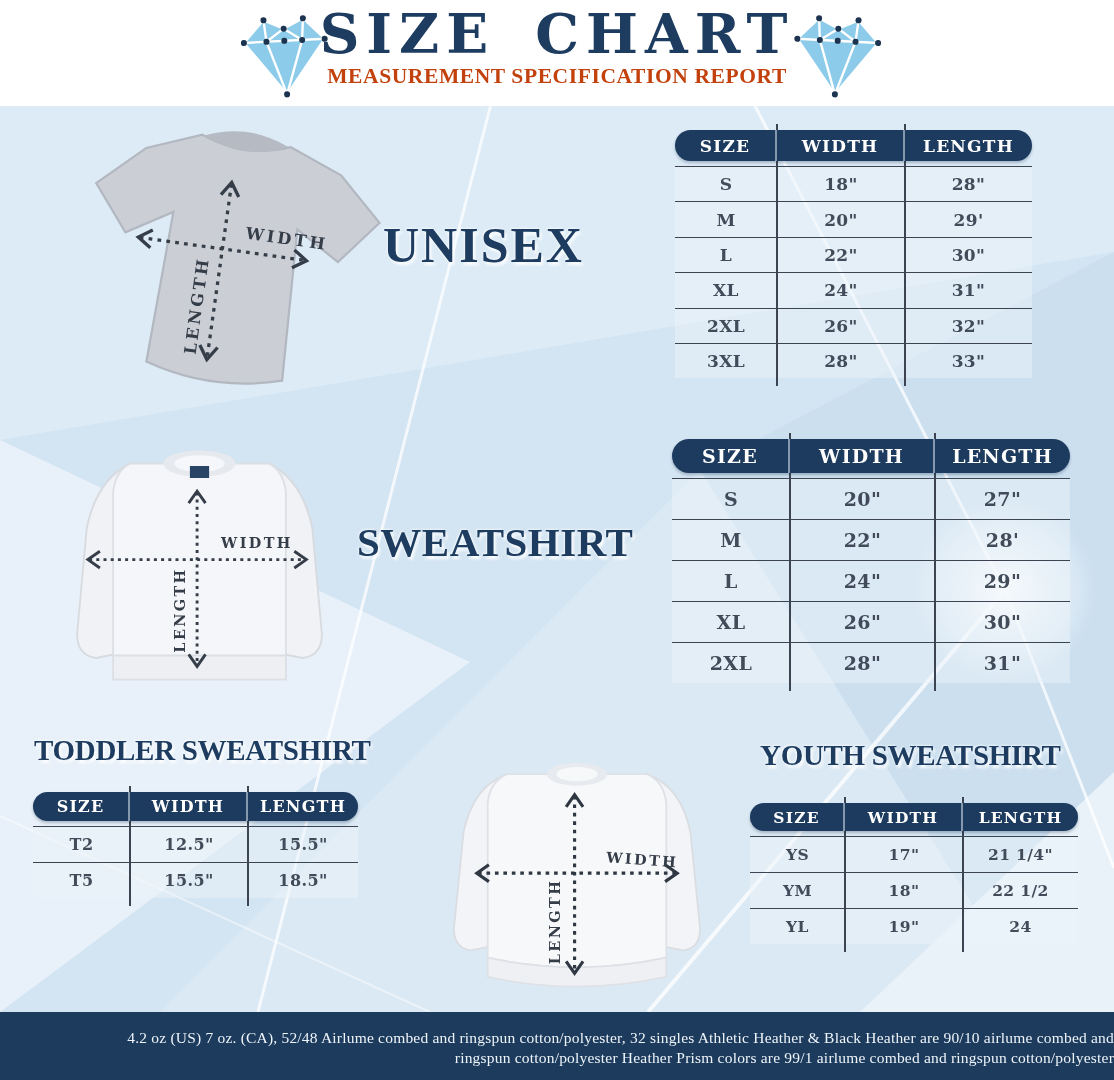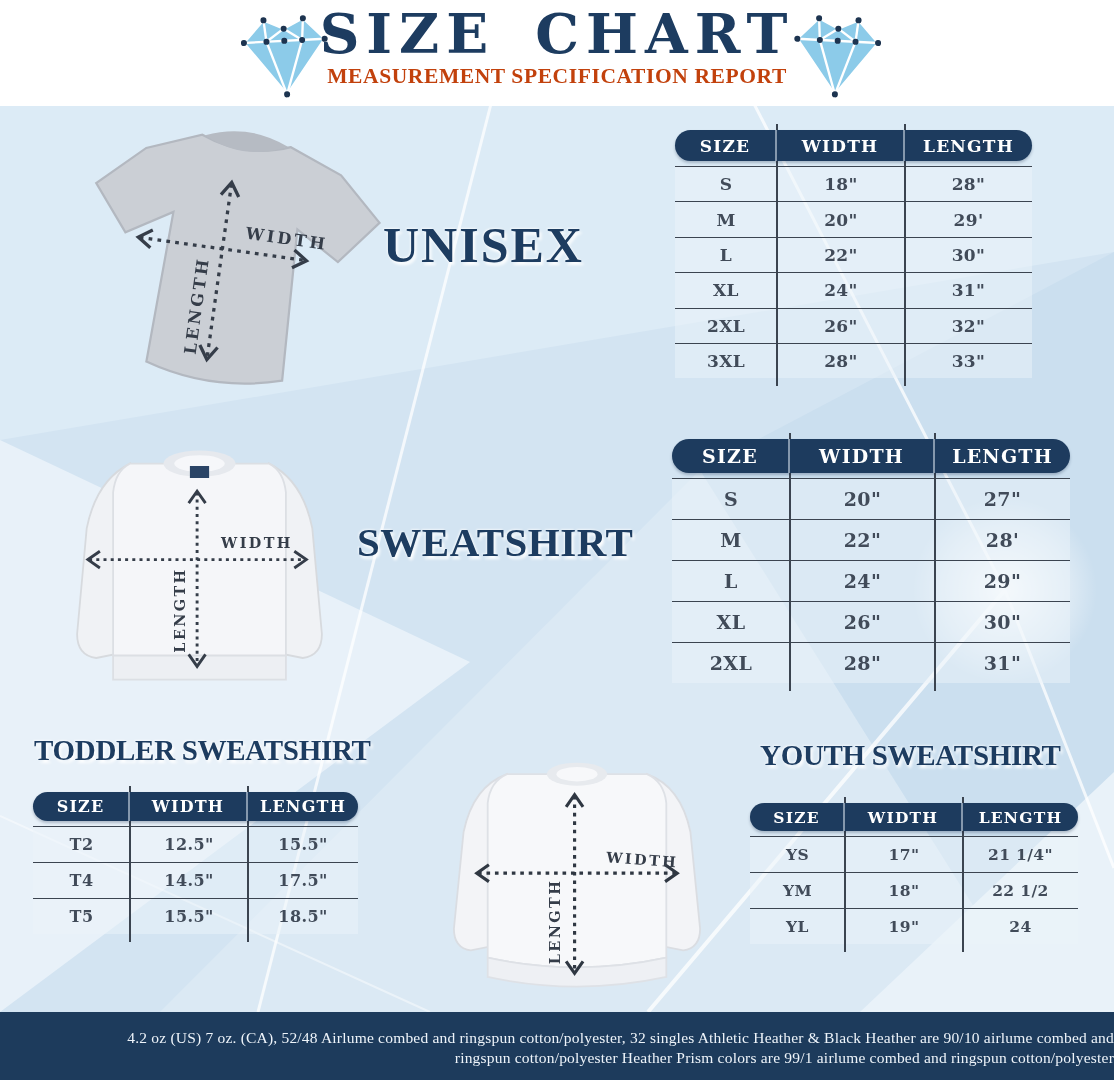--- a/index.html
+++ b/index.html
@@ -282,25 +282,20 @@
         <div class="th">WIDTH</div>
         <div class="th">LENGTH</div>
       </div>
       <div class="tbody">
         <div class="tr">
           <div class="td">T2</div>
           <div class="td">12.5"</div>
           <div class="td">15.5"</div>
         </div>
         <div class="tr">
-          <div class="td">T4</div>
-          <div class="td">14.5"</div>
-          <div class="td">17.5"</div>
-        </div>
-        <div class="tr">
           <div class="td">T5</div>
           <div class="td">15.5"</div>
           <div class="td">18.5"</div>
         </div>
       </div>
     </div>
 
   <div class="sizetable" style="left:750px;top:803px;width:328px;--cols:95px 118px 115px;--rowh:35px;--pillh:28px;--headfs:15.5px;--fs:15.5px;">
     <div class="vline" style="left:94px;"></div>
     <div class="vline" style="left:212px;"></div>

